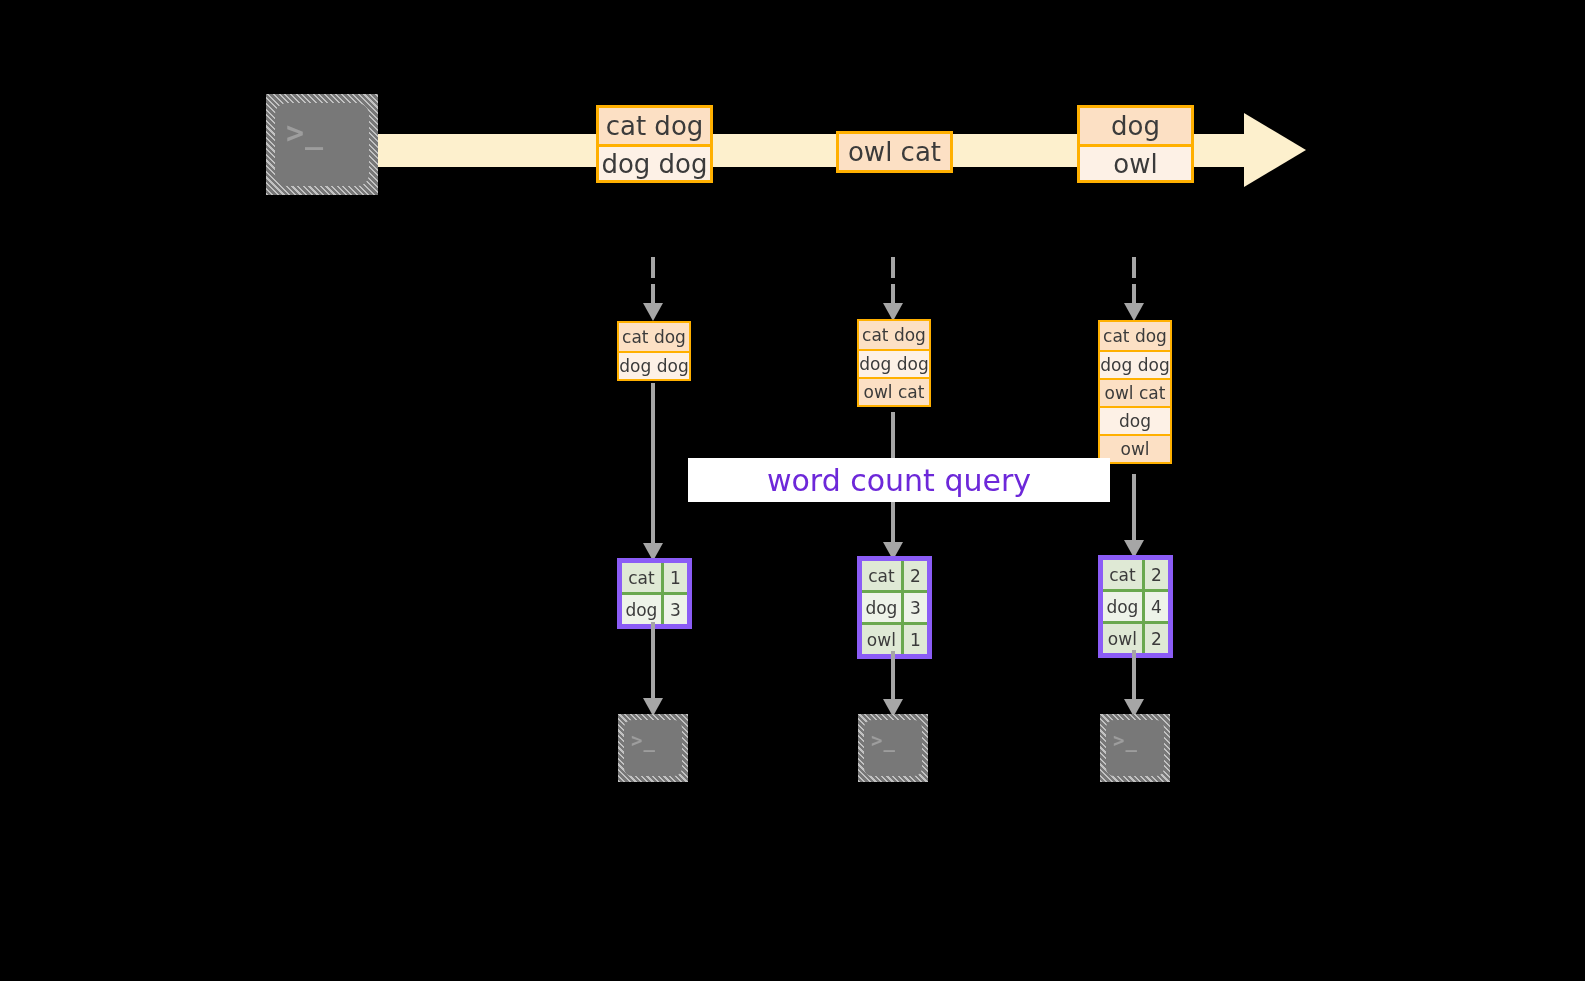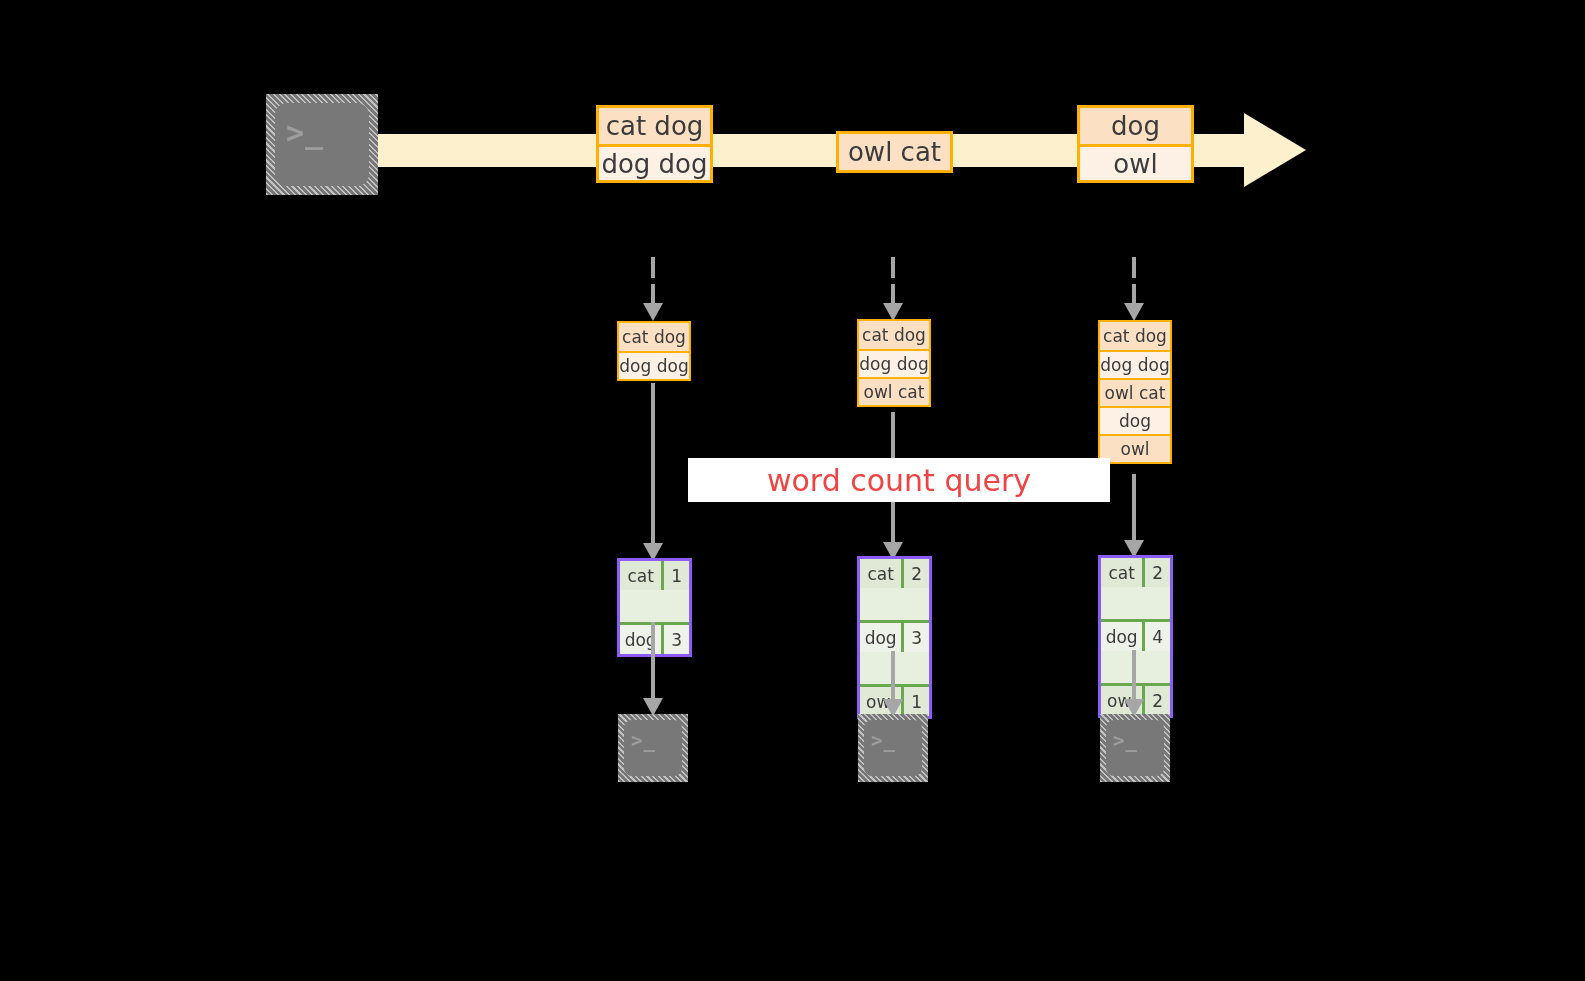--- a/index.html
+++ b/index.html
@@ -100,25 +100,24 @@
     font-size: 17px;
     border-top-width: 2px;
   }
   .ostack { border-width: 2.5px; }
   .ostack .orow + .orow { border-top: 2px solid #ffb000; }
 
   
   .gbox {
     position: absolute;
     box-sizing: border-box;
-    border: 3px solid #8b5cf6;
+    border: 5px solid #8b5cf6;
     background: #e7efdf;
     display: flex;
     flex-direction: column;
-    gap: 32px;
   }
   .grow {
     display: flex;
     flex: 1 1 auto;
     height: 29px;
   }
   .grow + .grow { border-top: 3px solid #6aa84f; }
   .gcell {
     box-sizing: border-box;
     display: flex;
@@ -162,21 +161,21 @@
     top: 458px;
     width: 422px;
     height: 44px;
     background: #ffffff;
     display: flex;
     align-items: center;
     justify-content: center;
   }
   .label-band .txt {
     font-size: 30px;
-    color: #ef4444;
+    color: #6d28d9;
     white-space: nowrap;
   }
 </style>
 </head>
 <body>
 
 <div id="stage">
 
   <div class="stream-band"></div>
   <div class="stream-head"></div>

